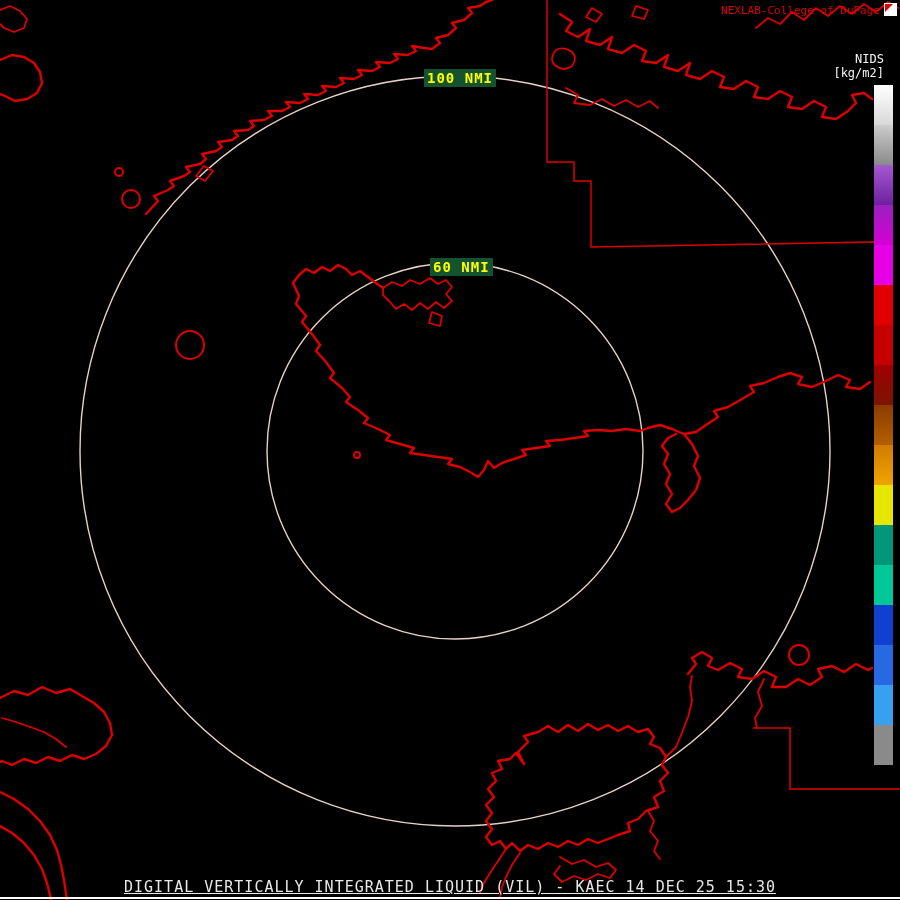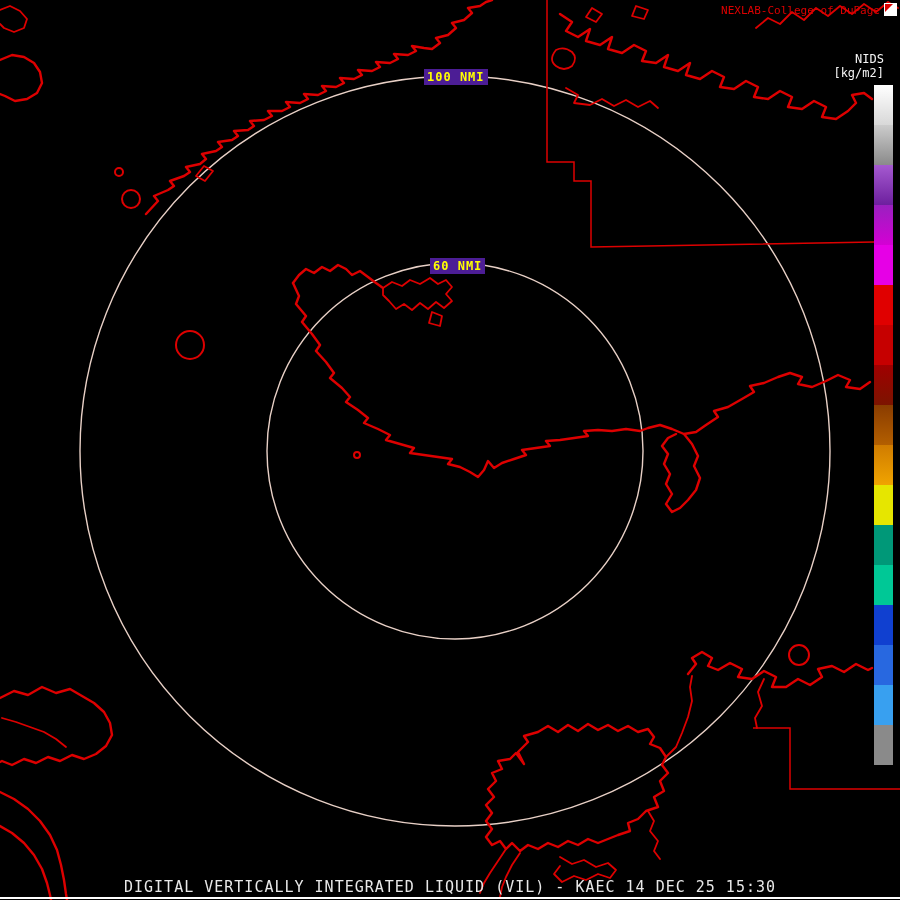--- a/index.html
+++ b/index.html
@@ -4,34 +4,34 @@
 <style>
   html,body{margin:0;padding:0;background:#000;}
   #screen{position:relative;width:900px;height:900px;background:var(--background,#000);overflow:hidden;
           font-family:"DejaVu Sans Mono","Liberation Mono",monospace;}
   svg{position:absolute;left:0;top:0;}
   .coast{stroke:var(--map-outline);stroke-width:2.4;fill:none;stroke-linejoin:round;stroke-linecap:round;}
   .coast-thin{stroke:var(--map-outline);stroke-width:1.8;fill:none;stroke-linejoin:round;stroke-linecap:round;}
   .boundary{stroke:var(--map-outline);stroke-width:1.5;fill:none;stroke-linejoin:miter;}
   .lake{stroke:var(--map-outline);stroke-width:2;fill:none;}
   .ring{stroke:var(--range-ring);stroke-width:1.4;fill:none;}
-  .ring-label{position:absolute;color:var(--ring-label);background:#4c1d95;font-size:12px;font-weight:bold;
+  .ring-label{position:absolute;color:var(--ring-label);background:#14532d;font-size:14px;font-weight:bold;
               padding:1px 3px;letter-spacing:1px;}
   .brand{position:absolute;top:4px;right:20px;color:var(--brand-text);font-size:11px;letter-spacing:0px;}
   .brand-icon{position:absolute;top:3px;right:3px;width:13px;height:13px;background:#fff;}
   .brand-icon::after{content:"";position:absolute;left:1px;top:1px;border-left:8px solid var(--map-outline);
                      border-bottom:8px solid transparent;}
   .scale-title{position:absolute;right:16px;top:52px;color:var(--scale-text);font-size:12px;}
   .scale-units{position:absolute;right:16px;top:66px;color:var(--scale-text);font-size:12px;text-align:right;}
   #colorbar{position:absolute;left:874px;top:85px;width:19px;height:680px;}
   .cb-seg{width:19px;height:40px;}
   #cbticks{position:absolute;left:836px;top:85px;width:30px;height:690px;}
   .cb-tick{position:absolute;right:0;width:30px;text-align:right;color:var(--scale-text);font-size:12px;line-height:16px;}
   .footer-title{position:absolute;left:0;right:0;top:878px;text-align:center;color:#e8e8e8;font-size:15px;
-                letter-spacing:1px;white-space:pre;}
+                letter-spacing:1px;white-space:pre;text-decoration:underline;}
   .bottom-line{position:absolute;left:0;top:897px;width:900px;height:2px;background:#fff;}
 </style>
 </head>
 <body>
 
 <div id="screen">
 
   <svg width="900" height="900" viewBox="0 0 900 900">
 
     <g>

